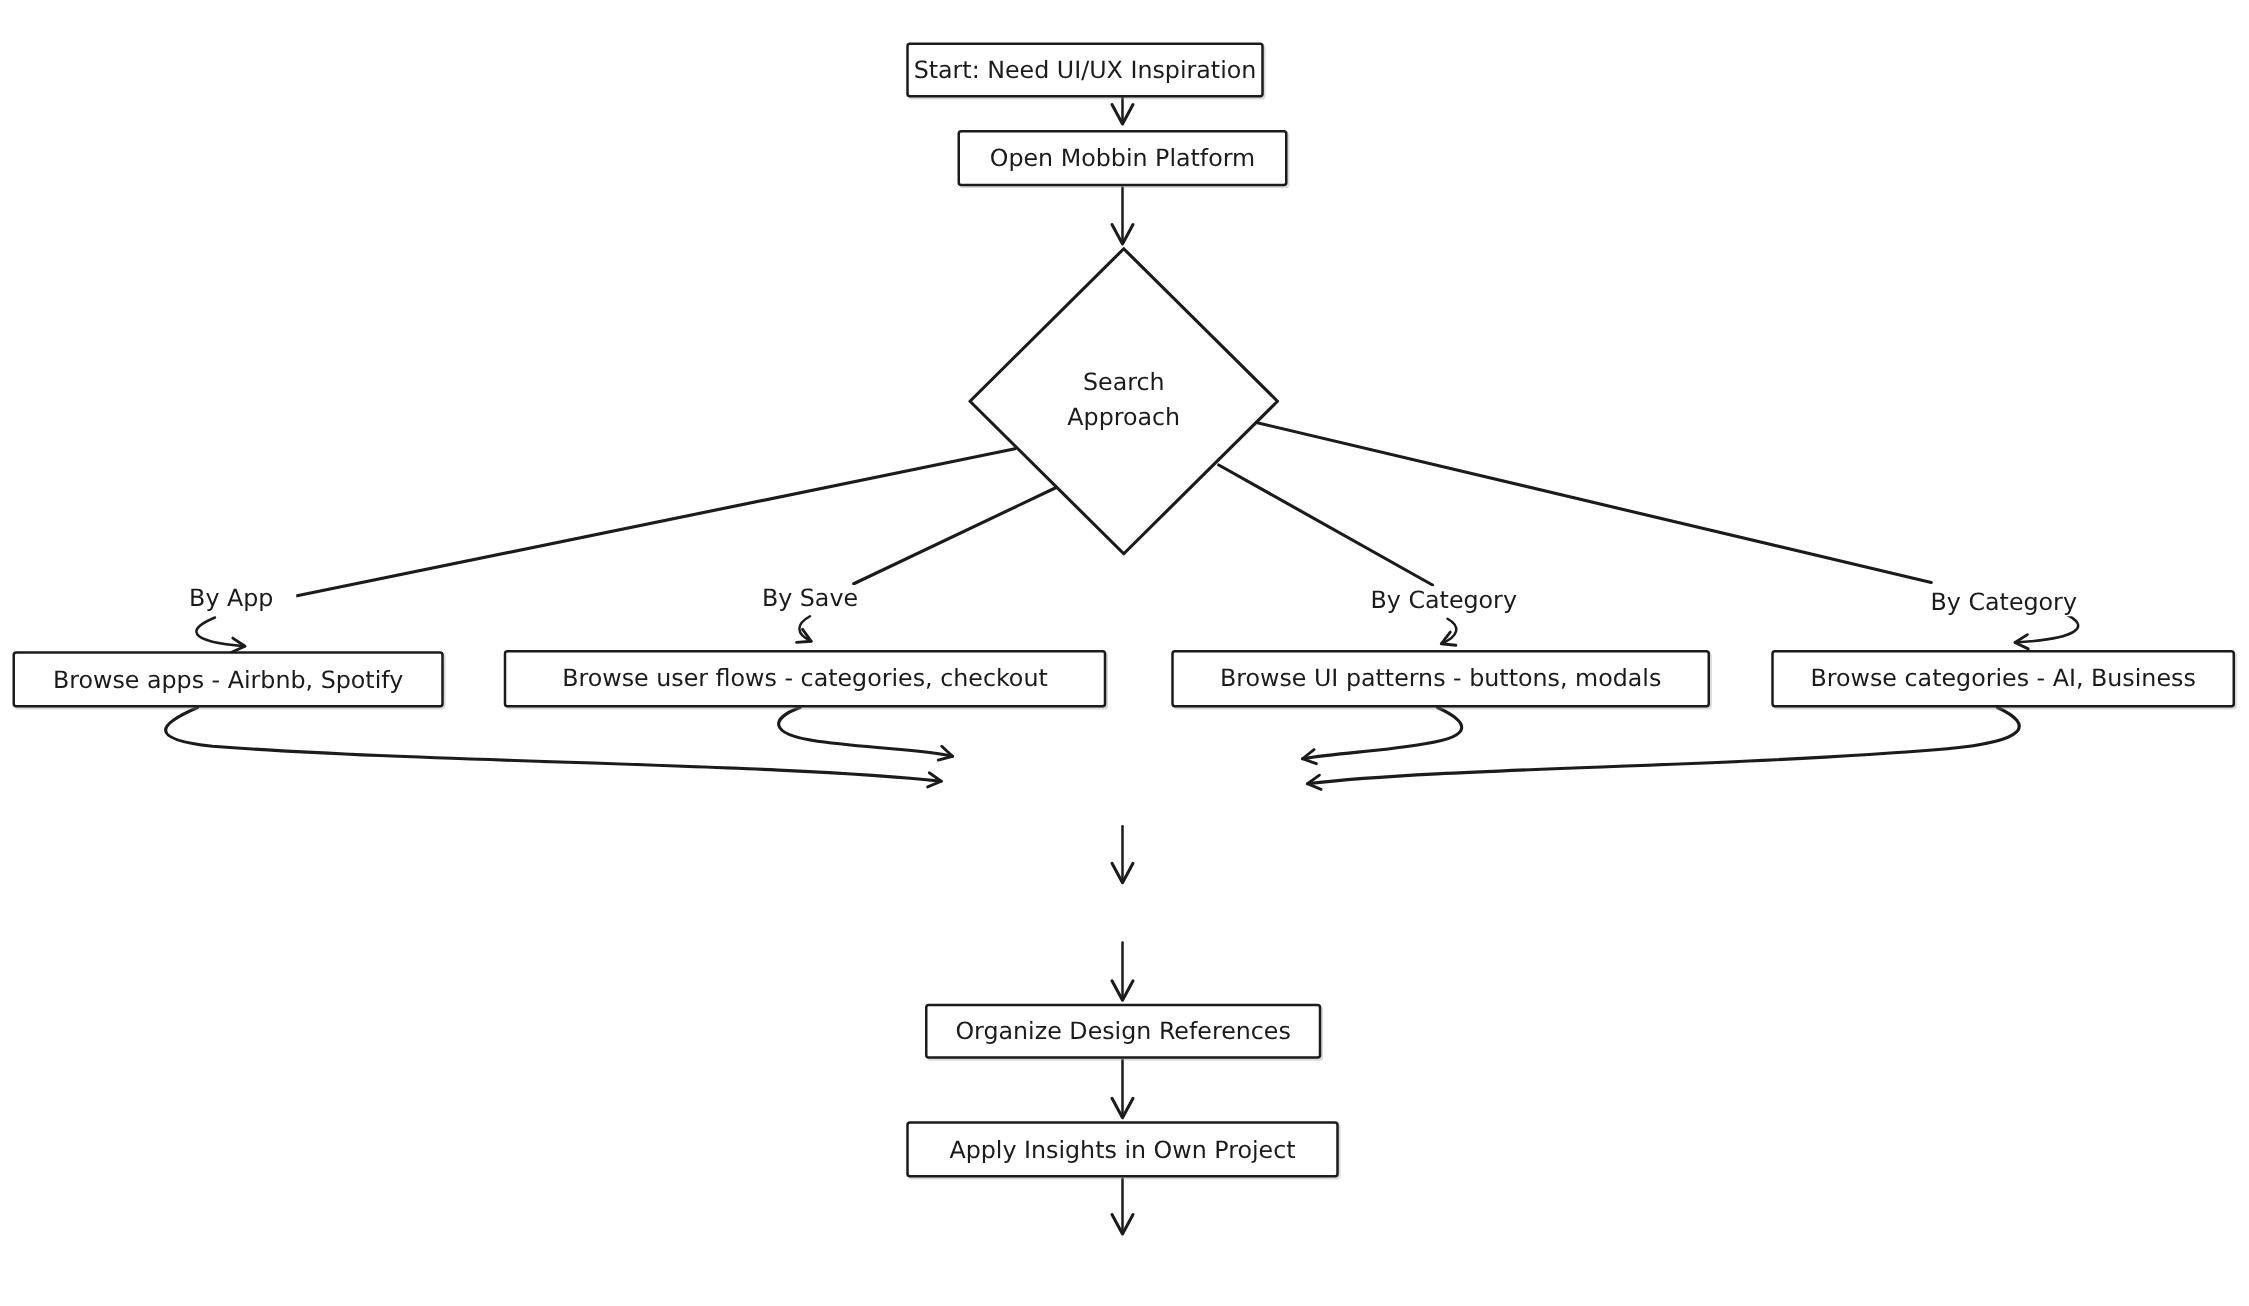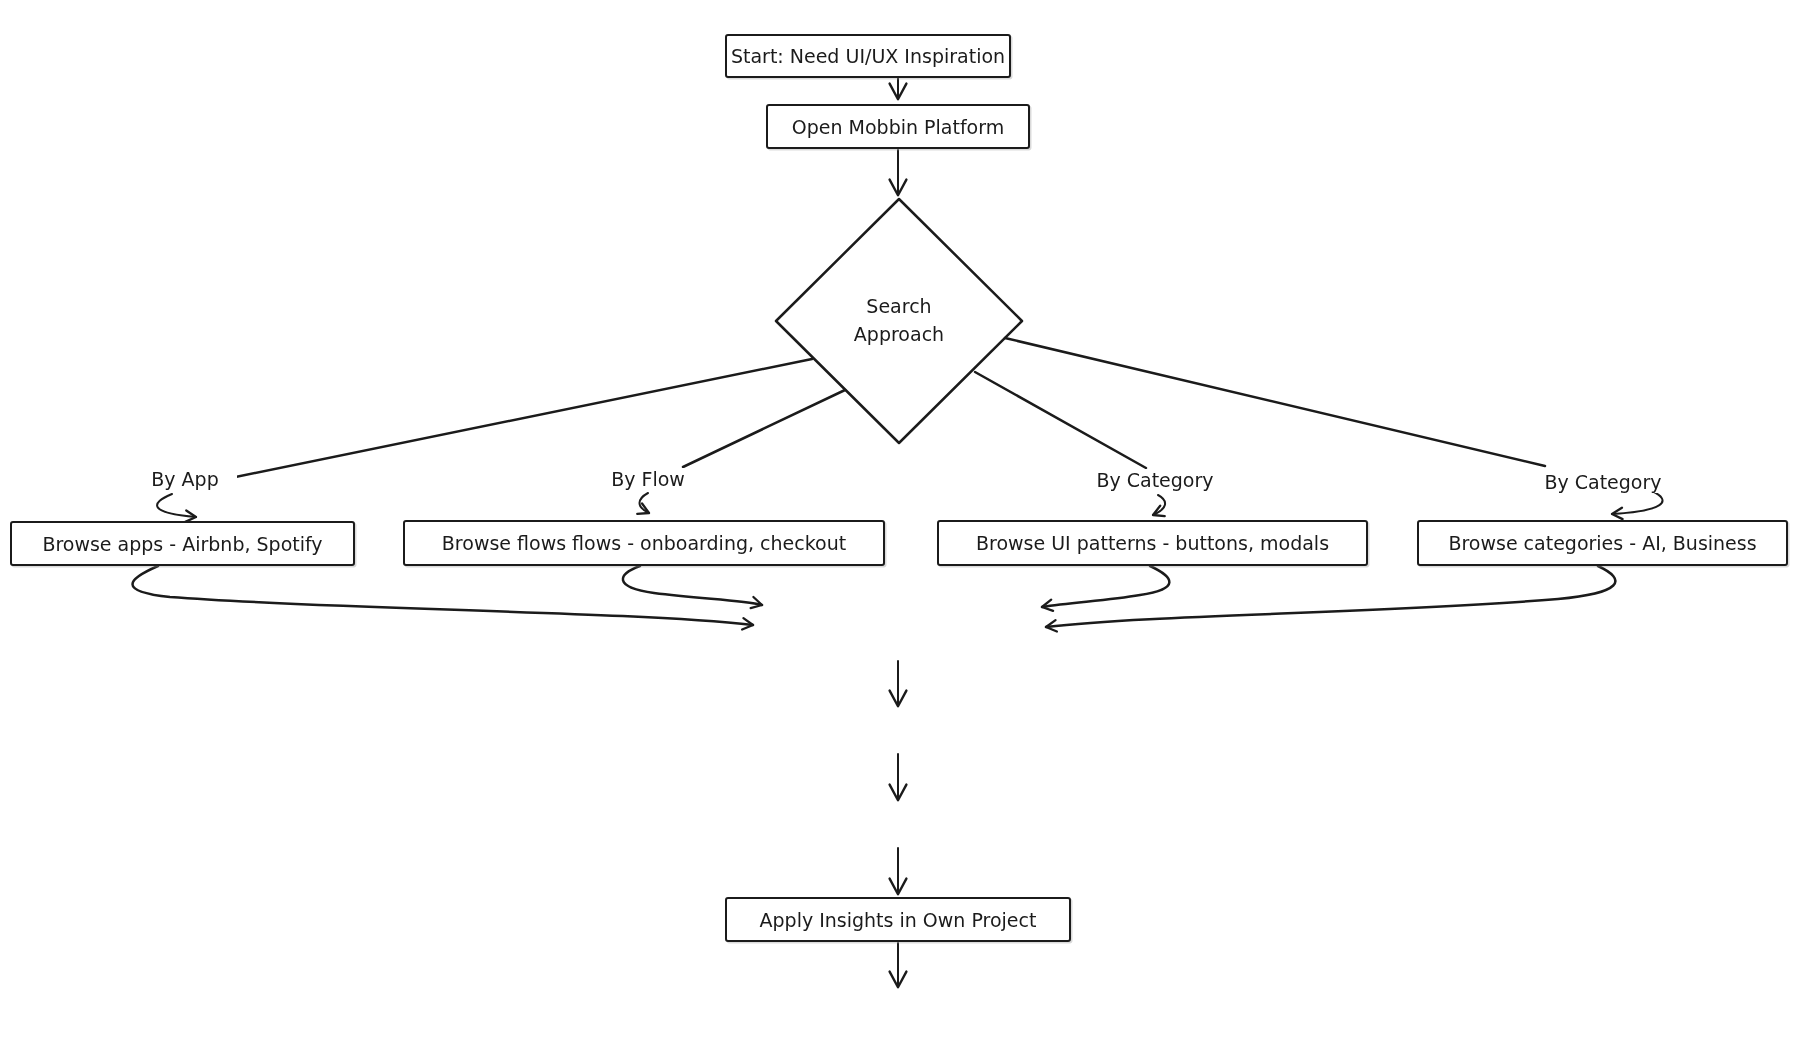--- a/index.html
+++ b/index.html
@@ -126,39 +126,42 @@
 
   <div class="diamond-label">
     <span>Search
 Approach</span>
   </div>
 
   <div class="edge-label edge-label-by-app">
     <span>By App</span>
   </div>
   <div class="edge-label edge-label-by-flow">
-    <span>By Flow</span>
+    <span>By Save</span>
   </div>
   <div class="edge-label edge-label-by-component">
     <span>By Category</span>
   </div>
   <div class="edge-label edge-label-by-category">
     <span>By Category</span>
   </div>
 
   <div class="node node-browse-apps">
     <span>Browse apps - Airbnb, Spotify</span>
   </div>
   <div class="node node-browse-flows">
-    <span>Browse flows flows - onboarding, checkout</span>
+    <span>Browse user flows - categories, checkout</span>
   </div>
   <div class="node node-browse-patterns">
     <span>Browse UI patterns - buttons, modals</span>
   </div>
   <div class="node node-browse-categories">
     <span>Browse categories - AI, Business</span>
   </div>
 
+  <div class="node node-organize">
+    <span>Organize Design References</span>
+  </div>
   <div class="node node-apply-insights">
     <span>Apply Insights in Own Project</span>
   </div>
 
 </div>
 
 </body></html>

